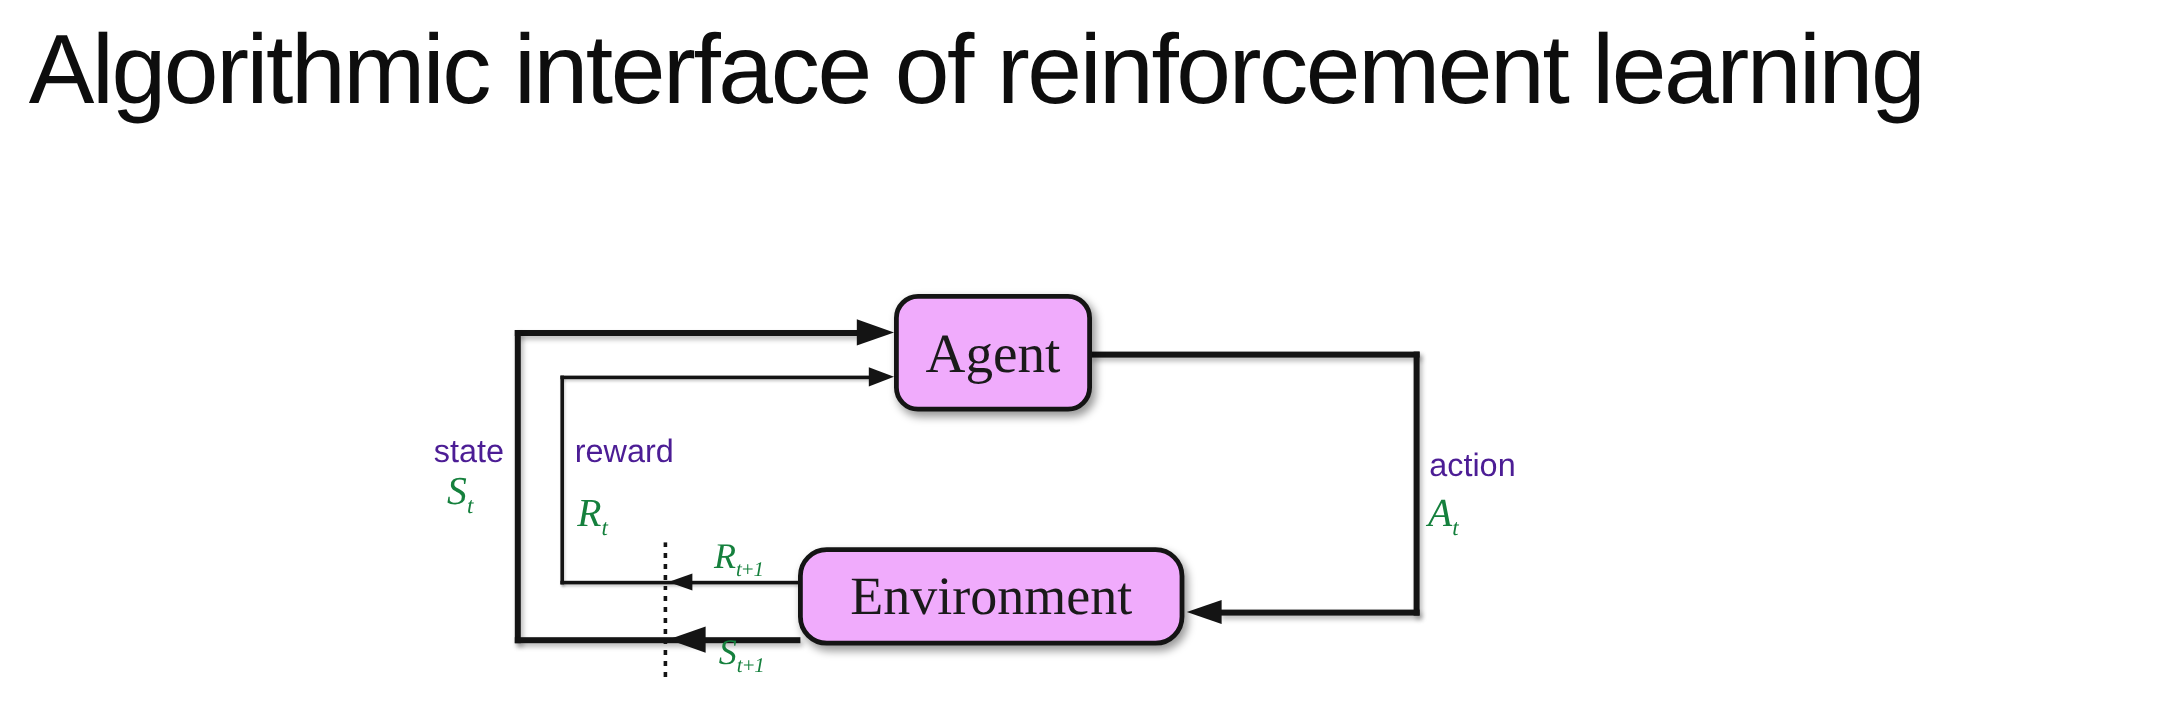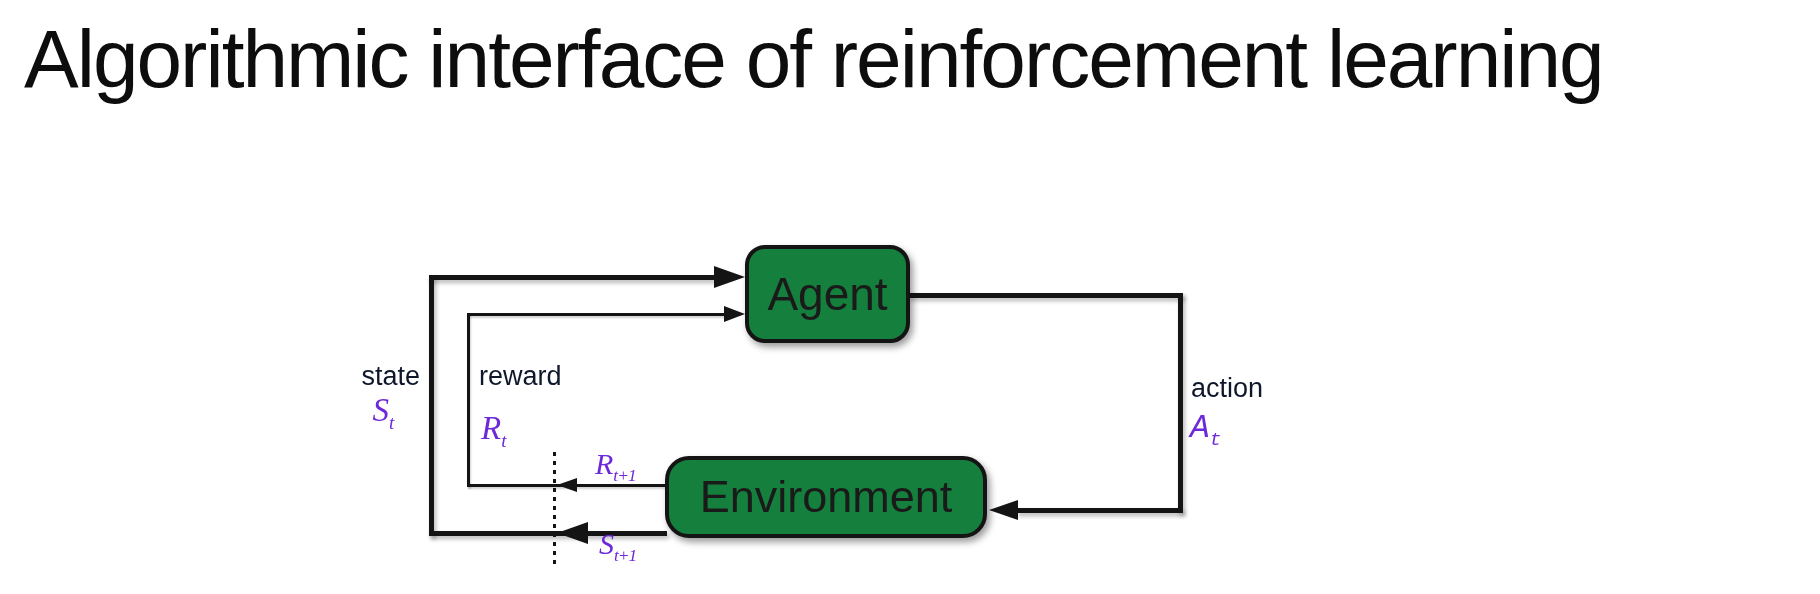--- a/index.html
+++ b/index.html
@@ -9,38 +9,39 @@
   }
   .title{
     position:absolute;left:24px;top:16px;font-size:82px;line-height:1.05;
     letter-spacing:-2px;color:#0d0d0d;white-space:nowrap;font-weight:400;
   }
   
   .line{position:absolute;background:#141414;}
   .thick{box-shadow:2px 3px 4px rgba(0,0,0,0.28);}
   .thin{box-shadow:1px 2px 2px rgba(0,0,0,0.18);}
   .box{
-    position:absolute;background:#15803d;border:4px solid #141414;
+    position:absolute;background:#f0abfc;border:4px solid #141414;
     display:flex;align-items:center;justify-content:center;
     box-shadow:3px 4px 7px rgba(0,0,0,0.40);box-sizing:border-box;
     color:#1a1a1a;
+    font-family:Liberation Serif, serif;
   }
   .box.agent{left:745px;top:245px;width:165px;height:98px;border-radius:20px;font-size:46px;}
   .box.environment{left:665px;top:456px;width:322px;height:82px;border-radius:24px;font-size:45px;}
   .arrow{position:absolute;width:0;height:0;border-style:solid;border-color:transparent;}
   .arrow.point-right{border-left-color:#141414;border-right-width:0;}
   .arrow.point-left{border-right-color:#141414;border-left-width:0;}
   .dashed{
     position:absolute;left:553px;top:452px;width:3px;height:116px;
     background:repeating-linear-gradient(to bottom,#141414 0 4px,transparent 4px 9px);
   }
-  .word{position:absolute;font-size:27px;line-height:1.1;color:#0f172a;}
+  .word{position:absolute;font-size:27px;line-height:1.1;color:#4c1d95;}
   .sym{
     position:absolute;font-family:"Liberation Serif",serif;font-style:italic;
-    font-size:33px;line-height:1;color:#6d28d9;
+    font-size:33px;line-height:1;color:#15803d;
   }
   .sym sub{font-size:0.58em;font-style:italic;vertical-align:-0.4em;letter-spacing:-1px;}
   .sym.small{font-size:30px;}
 </style>
 </head>
 <body>
 
 <div class="canvas">
 
   <div class="title">Algorithmic interface of reinforcement learning</div>
@@ -78,21 +79,21 @@
     <div class="sym" style="left:352px;top:394px;width:62px;text-align:center;">
       <span>S</span><sub>t</sub>
     </div>
 
     <div class="word" style="left:479px;top:362px;">reward</div>
     <div class="sym" style="left:481px;top:396px;margin-top:16px;">
       <span>R</span><sub>t</sub>
     </div>
 
     <div class="word" style="left:1191px;top:374px;">action</div>
-    <div class="sym" style="left:1190px;top:412px;font-family:Liberation Mono, monospace;">
+    <div class="sym" style="left:1190px;top:412px;">
       <span>A</span><sub>t</sub>
     </div>
 
     <div class="sym small" style="left:595px;top:449px;">
       <span>R</span><sub>t+1</sub>
     </div>
     <div class="sym small" style="left:599px;top:497px;margin-top:32px;">
       <span>S</span><sub>t+1</sub>
     </div>
 

